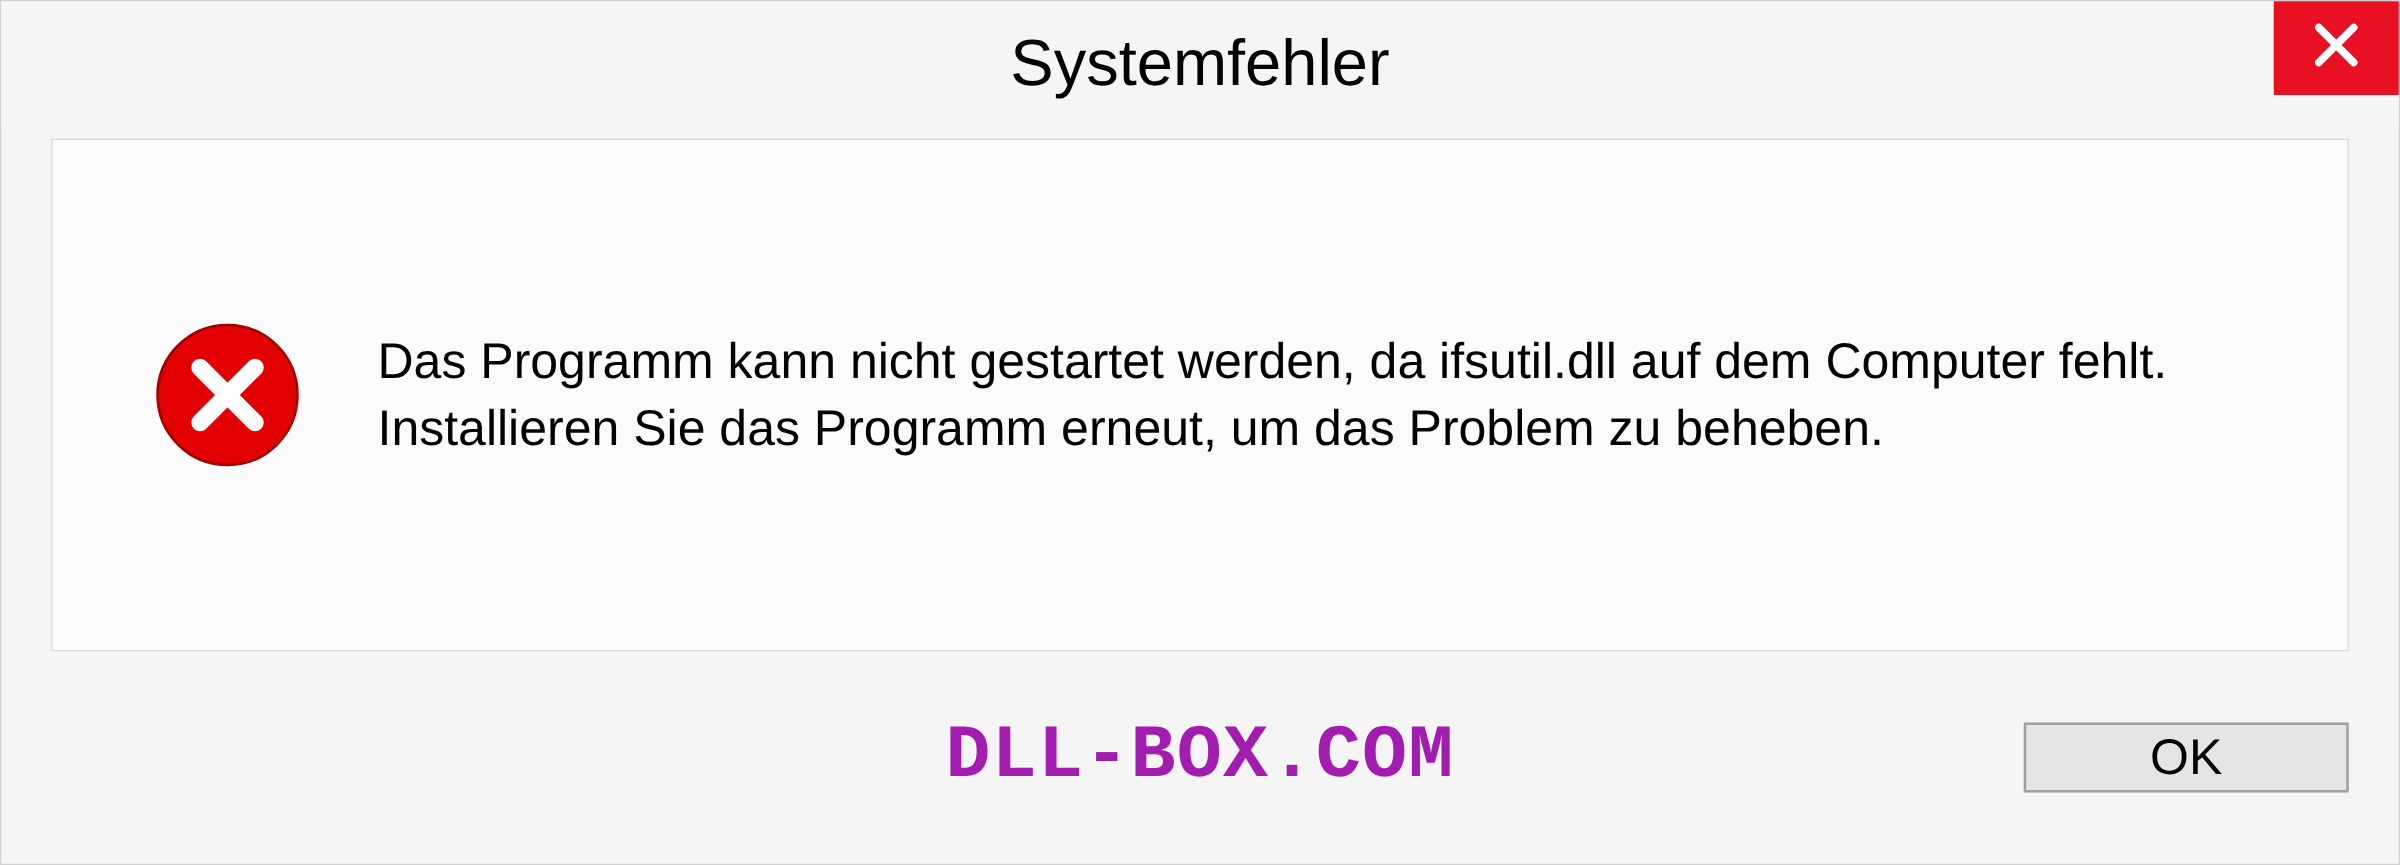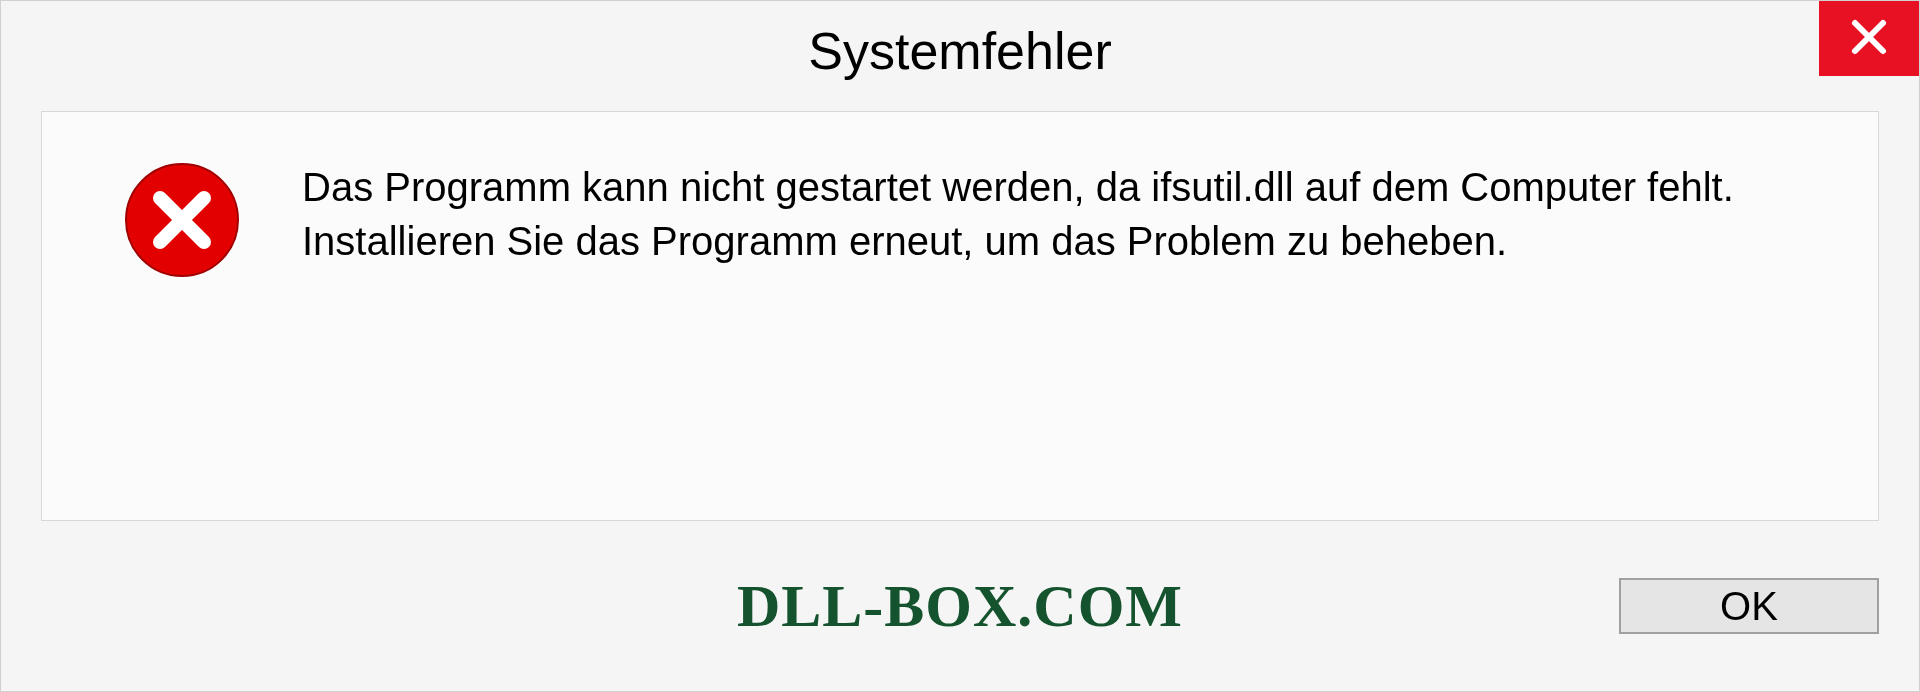--- a/index.html
+++ b/index.html
@@ -50,20 +50,21 @@
     .close-button svg {
       width: 40px;
       height: 40px;
     }
     .content-panel {
       margin: 10px 40px 30px 40px;
       background: #fbfbfb;
       border: 1px solid #d8d8d8;
       flex: 1;
       display: flex;
+      align-items: center;
       padding: 48px 80px;
       gap: 60px;
     }
     .error-icon {
       width: 120px;
       height: 120px;
       flex-shrink: 0;
     }
     .error-icon svg {
       width: 100%;
@@ -82,23 +83,23 @@
       justify-content: flex-end;
       padding: 0 40px 30px 40px;
       position: relative;
     }
     .watermark {
       position: absolute;
       left: 50%;
       transform: translateX(-50%);
       font-size: 60px;
       font-weight: 800;
-      color: #14532d;
+      color: #a21caf;
       letter-spacing: 1px;
-      font-family: Liberation Serif, serif;
+      font-family: Liberation Mono, monospace;
     }
     .ok-button {
       width: 260px;
       height: 56px;
       background: #e5e5e5;
       border: 2px solid #a0a0a0;
       font-size: 40px;
       color: #000;
       cursor: pointer;
       font-family: inherit;

